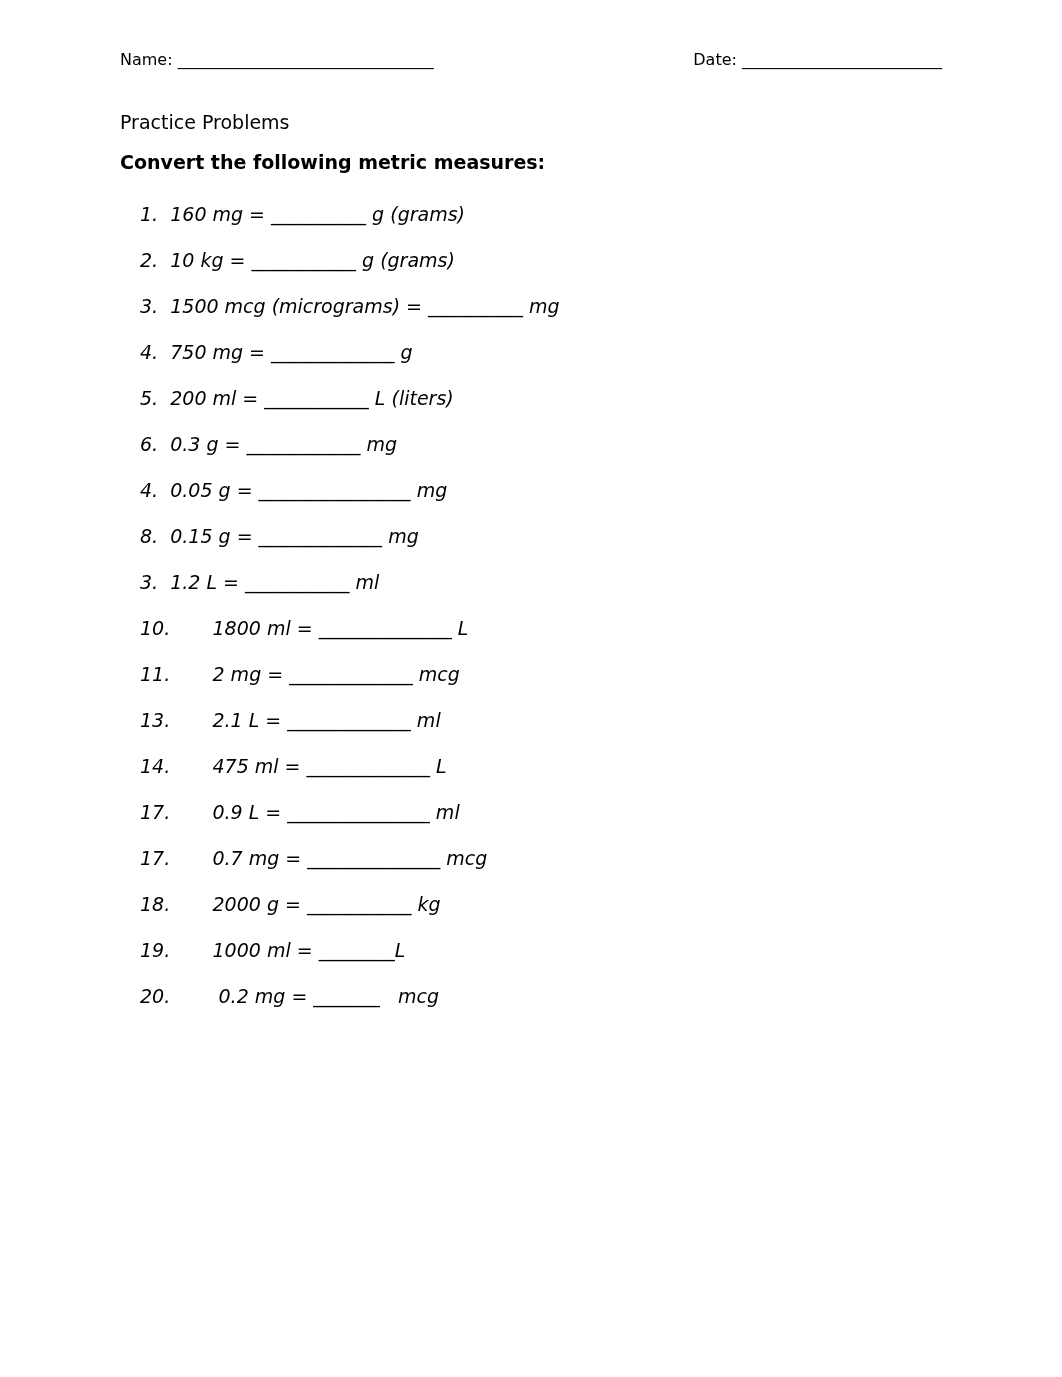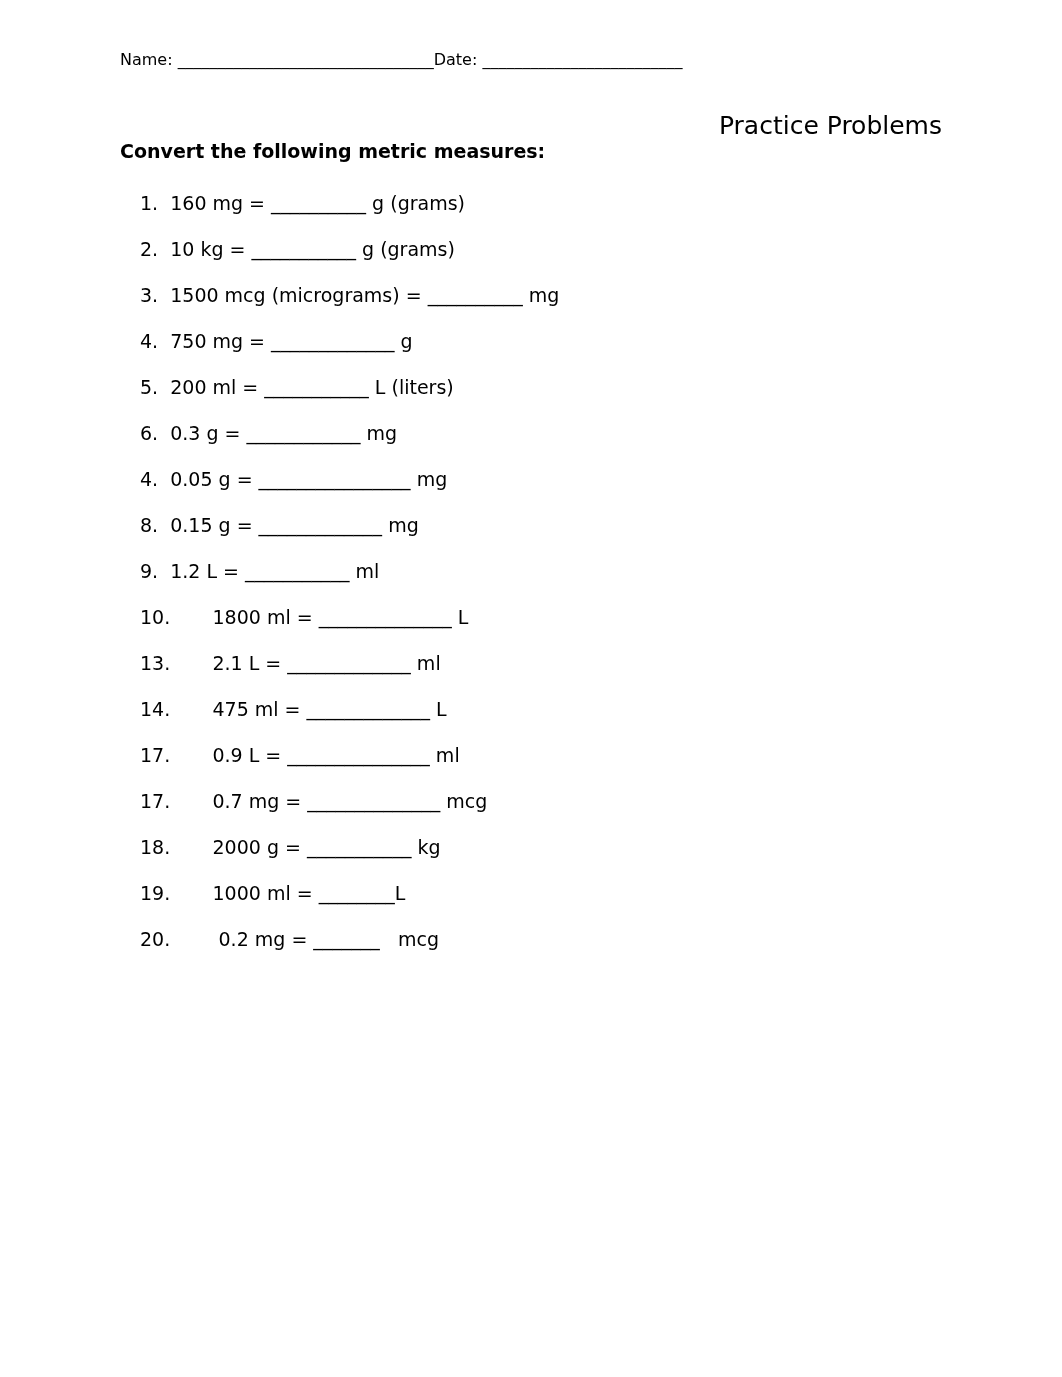--- a/index.html
+++ b/index.html
@@ -10,39 +10,42 @@
     body {
       background: #ffffff;
       font-family: "DejaVu Sans", Verdana, Arial, sans-serif;
       color: #000000;
       width: 1062px;
       height: 1377px;
       padding: 50px 120px;
     }
     .header-row {
       display: flex;
+      justify-content: space-between;
       font-size: 16px;
       margin-bottom: 42px;
     }
     .title {
-      text-align: right;
-      font-size: 25px;
+      text-align: left;
+      font-size: 19px;
+      margin-bottom: 18px;
     }
     .directions {
       font-weight: bold;
       font-size: 19px;
       margin-bottom: 30px;
     }
     .problems {
       padding-left: 20px;
     }
     .problem {
       font-size: 19px;
       margin-bottom: 24px;
       white-space: pre;
+      font-style: italic;
     }
   </style>
 </head>
 <body>
 
 <div class="header-row">
   <span>Name: ________________________________</span>
   <span>Date: _________________________</span>
 </div>
 
@@ -52,22 +55,23 @@
 
 <div class="problems">
   <div class="problem">1.  160 mg = __________ g (grams)</div>
   <div class="problem">2.  10 kg = ___________ g (grams)</div>
   <div class="problem">3.  1500 mcg (micrograms) = __________ mg</div>
   <div class="problem">4.  750 mg = _____________ g</div>
   <div class="problem">5.  200 ml = ___________ L (liters)</div>
   <div class="problem">6.  0.3 g = ____________ mg</div>
   <div class="problem">4.  0.05 g = ________________ mg</div>
   <div class="problem">8.  0.15 g = _____________ mg</div>
-  <div class="problem">9.  1.2 L = ___________ ml</div>
+  <div class="problem">3.  1.2 L = ___________ ml</div>
   <div class="problem">10.       1800 ml = ______________ L</div>
+  <div class="problem">11.       2 mg = _____________ mcg</div>
   <div class="problem">13.       2.1 L = _____________ ml</div>
   <div class="problem">14.       475 ml = _____________ L</div>
   <div class="problem">17.       0.9 L = _______________ ml</div>
   <div class="problem">17.       0.7 mg = ______________ mcg</div>
   <div class="problem">18.       2000 g = ___________ kg</div>
   <div class="problem">19.       1000 ml = ________L</div>
   <div class="problem">20.        0.2 mg = _______   mcg</div>
 </div>
 
 </body></html>

